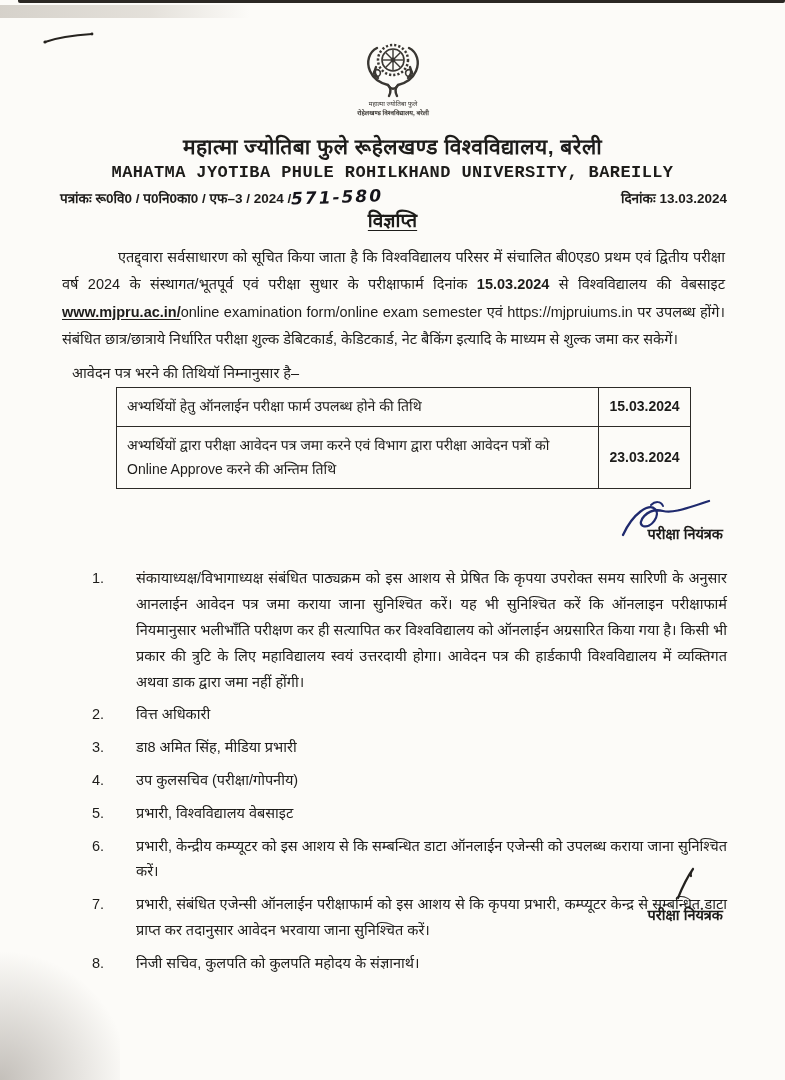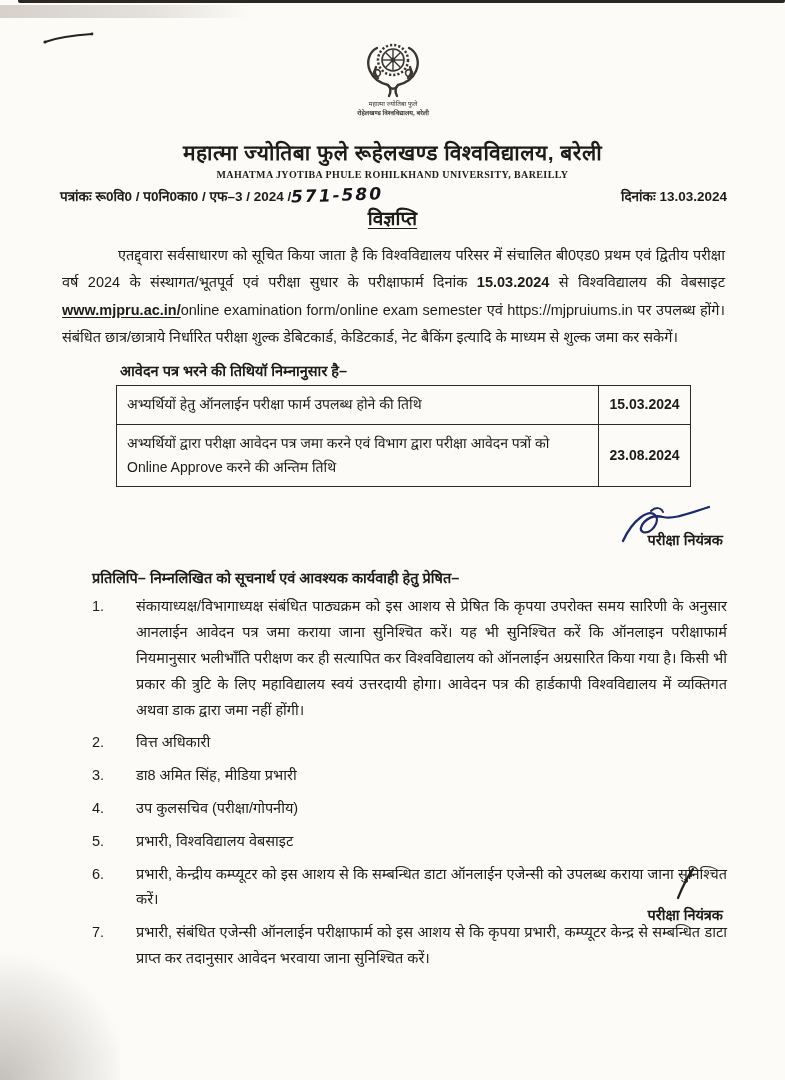--- a/index.html
+++ b/index.html
@@ -30,25 +30,25 @@
     position: absolute; left: 0; bottom: 0; width: 120px; height: 140px;
     background: radial-gradient(circle at 0% 100%, rgba(90,80,70,.35) 0%, rgba(90,80,70,0) 70%);
   }
   .pen-mark { position: absolute; top: 30px; left: 42px; }
 
   
   .header { padding-top: 34px; text-align: center; }
   .emblem { display: inline-block; }
 
   .uni-name-hi {
-    font-size: 21px; font-weight: bold; letter-spacing: .5px; margin-top: 14px;
+    font-size: 21px; font-weight: bold; letter-spacing: .5px; margin-top: 8px;
   }
   .uni-name-en {
-    font-family: Liberation Serif, serif;
-    font-size: 10px; font-weight: bold; letter-spacing: .4px; margin-top: 3px;
+    font-family: Liberation Mono, monospace;
+    font-size: 17px; font-weight: bold; letter-spacing: .4px; margin-top: 3px;
   }
 
   .ref-row {
     display: flex; justify-content: space-between; align-items: flex-end;
     padding: 5px 58px 0 60px; font-size: 13.5px; font-weight: bold;
   }
   .ref-left { display: flex; align-items: baseline; }
   .handwritten {
     font-family: "DejaVu Sans", sans-serif;
     font-style: italic; font-size: 17px; font-weight: bold;
@@ -65,26 +65,26 @@
   .body-para {
     margin: 11px 60px 0 62px;
     font-size: 14.5px; line-height: 1.88; text-align: justify;
     text-indent: 56px;
   }
   .url-underline { text-decoration: underline; text-underline-offset: 2px; font-weight: bold; }
   .b { font-weight: bold; }
 
   
   .schedule-intro {
-    margin: 9px 60px 0 120px;
-    font-size: 14.5px; font-weight: bold;
+    margin: 9px 60px 0 72px;
+    font-size: 14.5px; font-weight: normal;
   }
   table.schedule {
     border-collapse: collapse;
-    margin: 5px 0 16px 116px;
+    margin: 5px 0 8px 116px;
     width: 575px;
     font-size: 14px;
     border-radius: 14px;
   }
   table.schedule td {
     border: 1.6px solid #2c2a27;
     padding: 7px 10px;
     line-height: 1.7;
   }
   table.schedule td.date-cell {
@@ -173,35 +173,34 @@
   <div class="schedule-intro">आवेदन पत्र भरने की तिथियॉ निम्नानुसार है–</div>
 
   <table class="schedule">
     <tbody>
       <tr>
         <td>अभ्यर्थियों हेतु ऑनलाईन परीक्षा फार्म उपलब्ध होने की तिथि</td>
         <td class="date-cell">15.03.2024</td>
       </tr>
       <tr>
         <td>अभ्यर्थियों द्वारा परीक्षा आवेदन पत्र जमा करने एवं विभाग द्वारा परीक्षा आवेदन पत्रों को Online Approve करने की अन्तिम तिथि</td>
-        <td class="date-cell">23.08.2024</td>
+        <td class="date-cell">23.03.2024</td>
       </tr>
     </tbody>
   </table>
 
   <div class="sig-top">
     <svg class="flourish" width="110" height="46" viewBox="0 0 110 46">
       <path d="M18,36 C28,14 44,4 50,10 C56,16 46,30 38,27 C31,24 42,8 58,12 C66,14 74,12 104,2" fill="none" stroke="#1f2a6e" stroke-width="2.3" stroke-linecap="round"></path>
       <path d="M46,6 C50,2 56,2 58,7" fill="none" stroke="#1f2a6e" stroke-width="2" stroke-linecap="round"></path>
     </svg>
     <span class="sig-title">परीक्षा नियंत्रक</span>
   </div>
 
   <div class="copy-section">
-    <div class="copy-heading">प्रतिलिपि– निम्नलिखित को सूचनार्थ एवं आवश्यक कार्यवाही हेतु प्रेषित–</div>
 
     <div class="copy-item">
       <span class="num">1.</span>
       <span class="txt">संकायाध्यक्ष/विभागाध्यक्ष संबंधित पाठ्यक्रम को इस आशय से प्रेषित कि कृपया उपरोक्त समय सारिणी के अनुसार आनलाईन आवेदन पत्र जमा कराया जाना सुनिश्चित करें। यह भी सुनिश्चित करें कि ऑनलाइन परीक्षाफार्म नियमानुसार भलीभाँति परीक्षण कर ही सत्यापित कर विश्वविद्यालय को ऑनलाईन अग्रसारित किया गया है। किसी भी प्रकार की त्रुटि के लिए महाविद्यालय स्वयं उत्तरदायी होगा। आवेदन पत्र की हार्डकापी विश्वविद्यालय में व्यक्तिगत अथवा डाक द्वारा जमा नहीं होंगी।</span>
     </div>
     <div class="copy-item">
       <span class="num">2.</span>
       <span class="txt">वित्त अधिकारी</span>
     </div>
     <div class="copy-item">
@@ -216,20 +215,24 @@
       <span class="num">5.</span>
       <span class="txt">प्रभारी, विश्वविद्यालय वेबसाइट</span>
     </div>
     <div class="copy-item">
       <span class="num">6.</span>
       <span class="txt">प्रभारी, केन्द्रीय कम्प्यूटर को इस आशय से कि सम्बन्धित डाटा ऑनलाईन एजेन्सी को उपलब्ध कराया जाना सुनिश्चित करें।</span>
     </div>
     <div class="copy-item">
       <span class="num">7.</span>
       <span class="txt">प्रभारी, संबंधित एजेन्सी ऑनलाईन परीक्षाफार्म को इस आशय से कि कृपया प्रभारी, कम्प्यूटर केन्द्र से सम्बन्धित डाटा प्राप्त कर तदानुसार आवेदन भरवाया जाना सुनिश्चित करें।</span>
+    </div>
+    <div class="copy-item">
+      <span class="num">8.</span>
+      <span class="txt">निजी सचिव, कुलपति को कुलपति महोदय के संज्ञानार्थ।</span>
     </div>
   </div>
 
   <div class="sig-bottom">
     <svg class="slash" width="26" height="34" viewBox="0 0 26 34">
       <path d="M6,32 C10,22 16,10 21,3 M21,3 C19,6 18,8 19,10" fill="none" stroke="#23211e" stroke-width="2.2" stroke-linecap="round"></path>
     </svg>
     <div class="sig-title2">परीक्षा नियंत्रक</div>
   </div>
 

